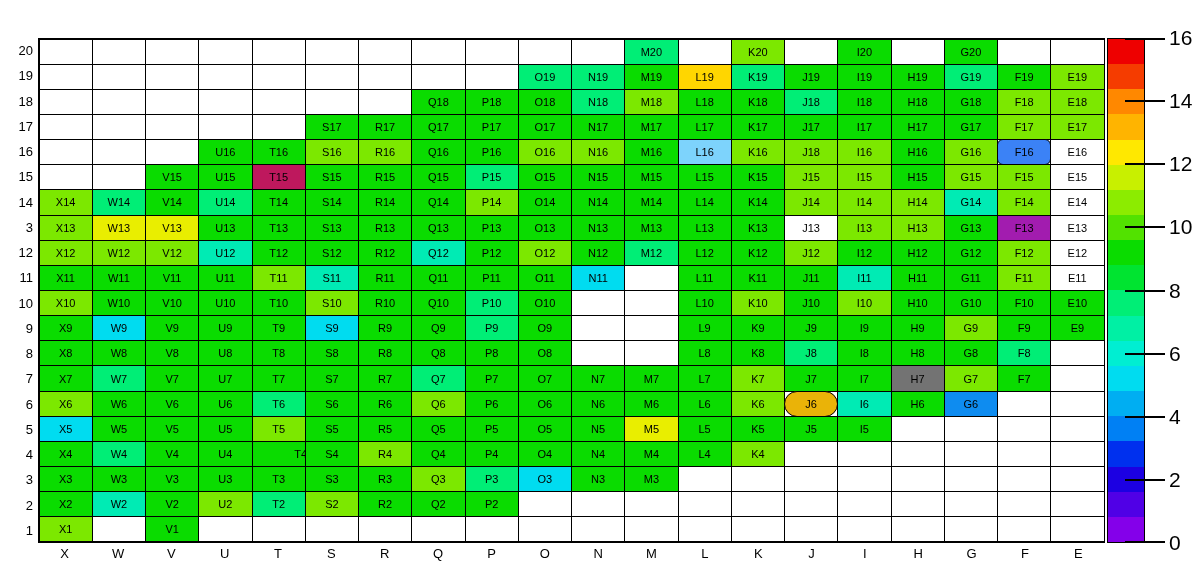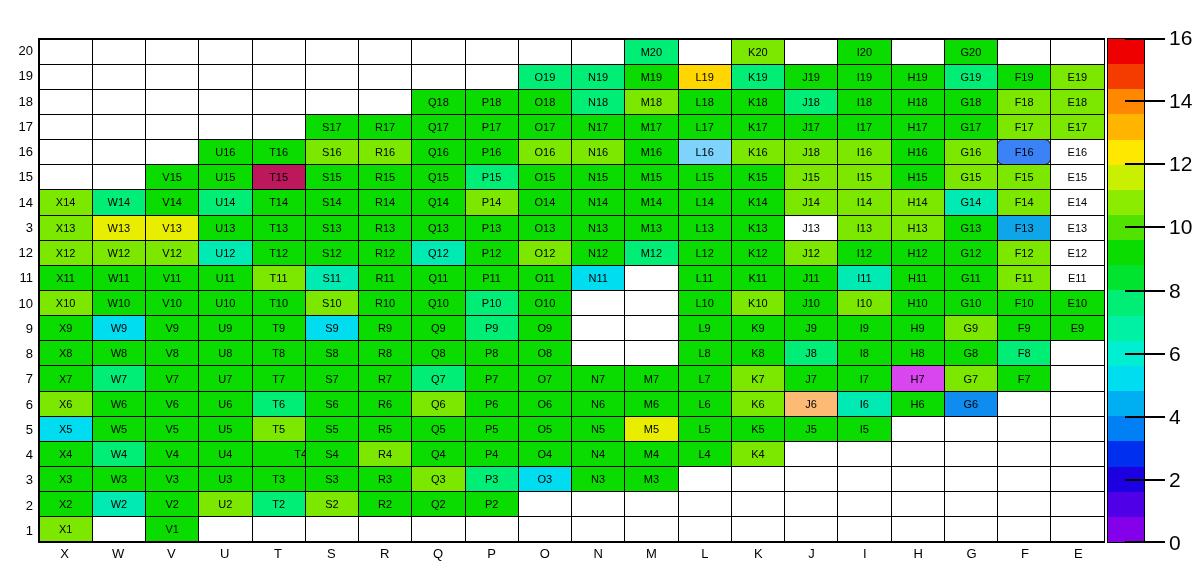--- a/index.html
+++ b/index.html
@@ -208,21 +208,21 @@
       <div class="cell" style="background: rgb(10, 220, 0);">P13</div>
       <div class="cell" style="background: rgb(10, 220, 0);">O13</div>
       <div class="cell" style="background: rgb(10, 220, 0);">N13</div>
       <div class="cell" style="background: rgb(10, 220, 0);">M13</div>
       <div class="cell" style="background: rgb(10, 220, 0);">L13</div>
       <div class="cell" style="background: rgb(10, 220, 0);">K13</div>
       <div class="cell" style="background: rgb(255, 255, 255);">J13</div>
       <div class="cell" style="background: rgb(124, 232, 0);">I13</div>
       <div class="cell" style="background: rgb(124, 232, 0);">H13</div>
       <div class="cell" style="background: rgb(10, 220, 0);">G13</div>
-      <div class="cell" style="background: #0ea5e9;">F13</div>
+      <div class="cell" style="background: #a21caf;">F13</div>
       <div class="cell" style="background: rgb(255, 255, 255);">E13</div>
       <div class="cell" style="background: rgb(124, 232, 0);">X12</div>
       <div class="cell" style="background: rgb(124, 232, 0);">W12</div>
       <div class="cell" style="background: rgb(124, 232, 0);">V12</div>
       <div class="cell" style="background: rgb(0, 235, 180);">U12</div>
       <div class="cell" style="background: rgb(10, 220, 0);">T12</div>
       <div class="cell" style="background: rgb(10, 220, 0);">S12</div>
       <div class="cell" style="background: rgb(10, 220, 0);">R12</div>
       <div class="cell" style="background: rgb(0, 235, 180);">Q12</div>
       <div class="cell" style="background: rgb(10, 220, 0);">P12</div>
@@ -326,39 +326,39 @@
       <div class="cell" style="background: rgb(10, 220, 0);">R7</div>
       <div class="cell" style="background: rgb(0, 238, 118);">Q7</div>
       <div class="cell" style="background: rgb(10, 220, 0);">P7</div>
       <div class="cell" style="background: rgb(10, 220, 0);">O7</div>
       <div class="cell" style="background: rgb(10, 220, 0);">N7</div>
       <div class="cell" style="background: rgb(10, 220, 0);">M7</div>
       <div class="cell" style="background: rgb(10, 220, 0);">L7</div>
       <div class="cell" style="background: rgb(124, 232, 0);">K7</div>
       <div class="cell" style="background: rgb(10, 220, 0);">J7</div>
       <div class="cell" style="background: rgb(10, 220, 0);">I7</div>
-      <div class="cell" style="background: #d946ef;">H7</div>
+      <div class="cell" style="background: #737373;">H7</div>
       <div class="cell" style="background: rgb(124, 232, 0);">G7</div>
       <div class="cell" style="background: rgb(10, 220, 0);">F7</div>
       <div class="cell"></div>
       <div class="cell" style="background: rgb(124, 232, 0);">X6</div>
       <div class="cell" style="background: rgb(10, 220, 0);">W6</div>
       <div class="cell" style="background: rgb(10, 220, 0);">V6</div>
       <div class="cell" style="background: rgb(10, 220, 0);">U6</div>
       <div class="cell" style="background: rgb(0, 238, 118);">T6</div>
       <div class="cell" style="background: rgb(10, 220, 0);">S6</div>
       <div class="cell" style="background: rgb(10, 220, 0);">R6</div>
       <div class="cell" style="background: rgb(124, 232, 0);">Q6</div>
       <div class="cell" style="background: rgb(10, 220, 0);">P6</div>
       <div class="cell" style="background: rgb(10, 220, 0);">O6</div>
       <div class="cell" style="background: rgb(10, 220, 0);">N6</div>
       <div class="cell" style="background: rgb(10, 220, 0);">M6</div>
       <div class="cell" style="background: rgb(10, 220, 0);">L6</div>
       <div class="cell" style="background: rgb(124, 232, 0);">K6</div>
-      <div class="cell" style="background: #fdba74;">J6</div>
+      <div class="cell" style="background: #eab308; border-radius: 13px;">J6</div>
       <div class="cell" style="background: rgb(0, 235, 180);">I6</div>
       <div class="cell" style="background: rgb(10, 220, 0);">H6</div>
       <div class="cell" style="background: rgb(14, 140, 240);">G6</div>
       <div class="cell"></div>
       <div class="cell"></div>
       <div class="cell" style="background: rgb(0, 220, 240);">X5</div>
       <div class="cell" style="background: rgb(10, 220, 0);">W5</div>
       <div class="cell" style="background: rgb(10, 220, 0);">V5</div>
       <div class="cell" style="background: rgb(10, 220, 0);">U5</div>
       <div class="cell" style="background: rgb(124, 232, 0);">T5</div>

